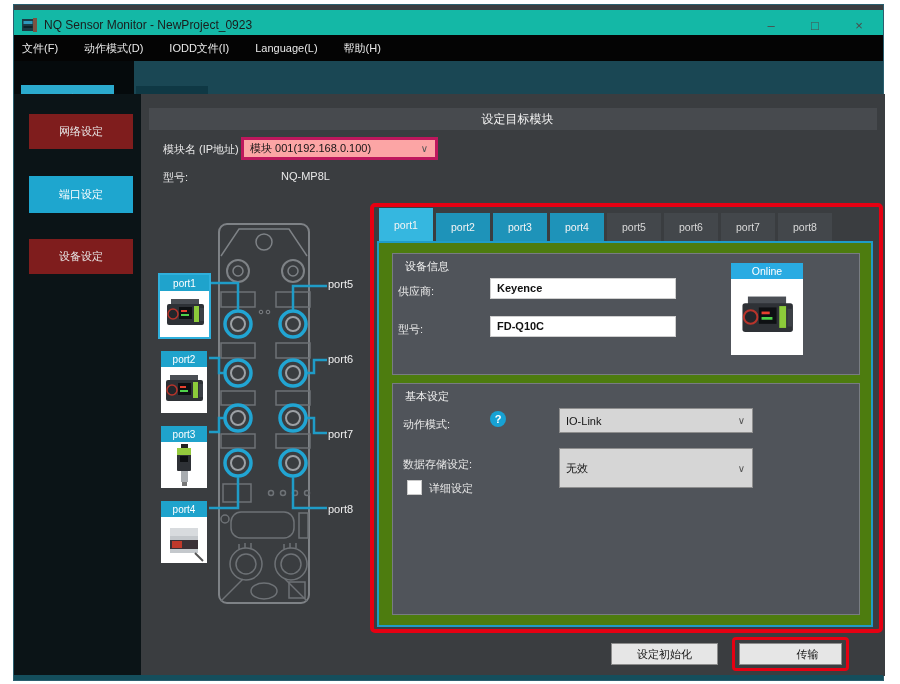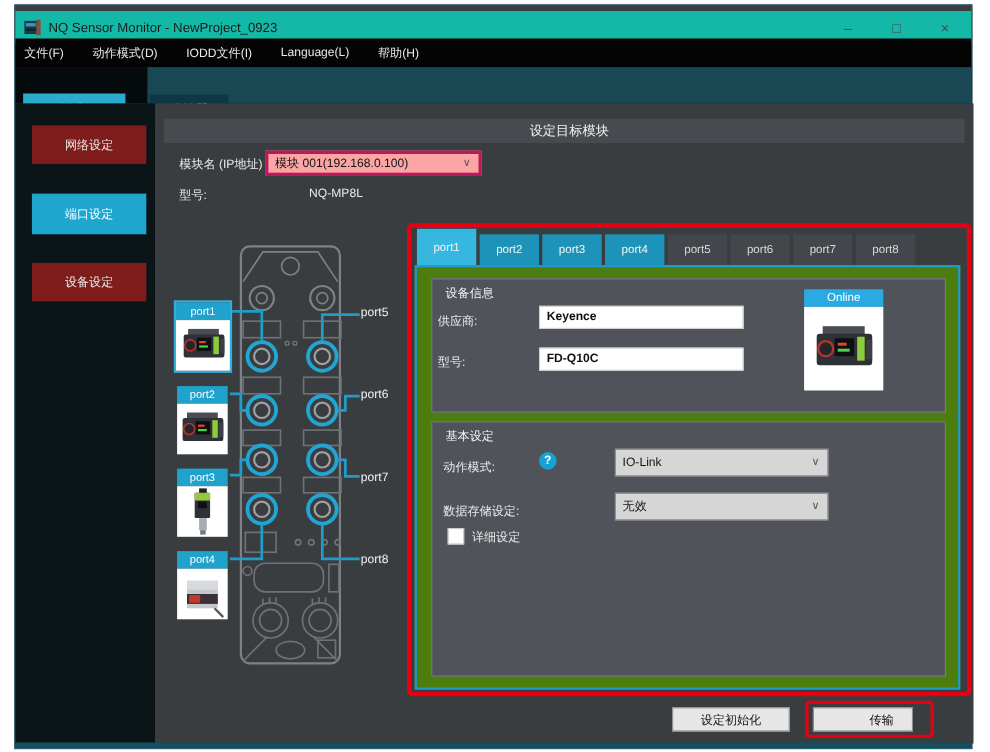--- a/index.html
+++ b/index.html
@@ -317,30 +317,30 @@
 
       <div class="panel" style="top:140px;height:232px;padding-left:48px;">
         <span class="panel-title">基本设定</span>
         <span class="rlabel" style="left:10px;top:33px;">动作模式:</span>
         <div class="help-icon">?</div>
         <div class="dropdown gray" style="left:166px;top:24px;width:194px;height:25px;">
           <span>IO-Link</span>
           <span class="chev">∨</span>
         </div>
         <span class="rlabel" style="left:10px;top:73px;">数据存储设定:</span>
-        <div class="dropdown gray" style="left:166px;top:64px;width:194px;height:25px;">
+        <div class="dropdown gray" style="left:166px;top:64px;width:194px;height:40px;">
           <span>无效</span>
           <span class="chev">∨</span>
         </div>
         <div class="checkbox"></div>
         <span class="lbl" style="left:36px;top:97px;">详细设定</span>
       </div>
     </div>
 
     <div class="btn" style="left:470px;top:549px;width:107px;height:22px;">设定初始化</div>
-    <div class="btn" style="left:598px;top:549px;width:91px;height:22px;padding-left:34px;">传输</div>
+    <div class="btn" style="left:598px;top:549px;width:103px;height:22px;padding-left:34px;">传输</div>
 
     <div class="annot" style="left:229px;top:109px;width:513px;height:430px;"></div>
     <div class="annot thin" style="left:591px;top:543px;width:117px;height:34px;"></div>
   </div>
 
   <div class="bottomline"></div>
 </div>
 
 </body></html>

